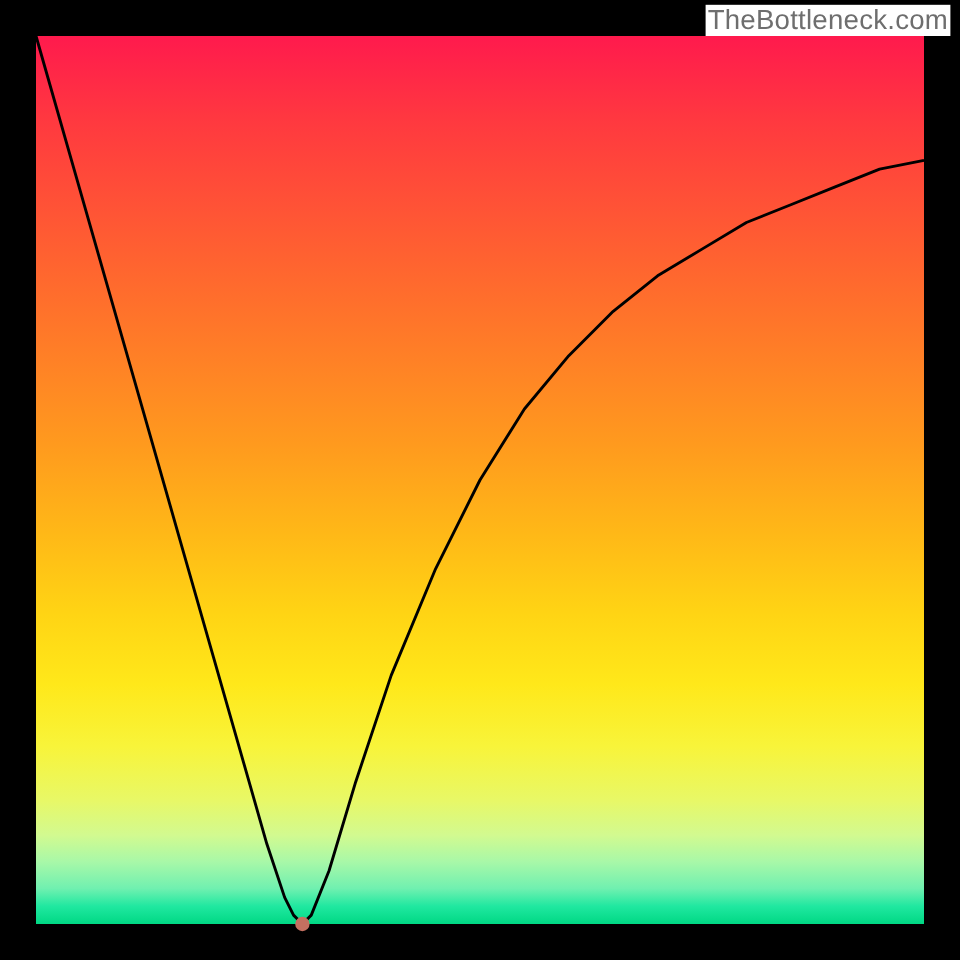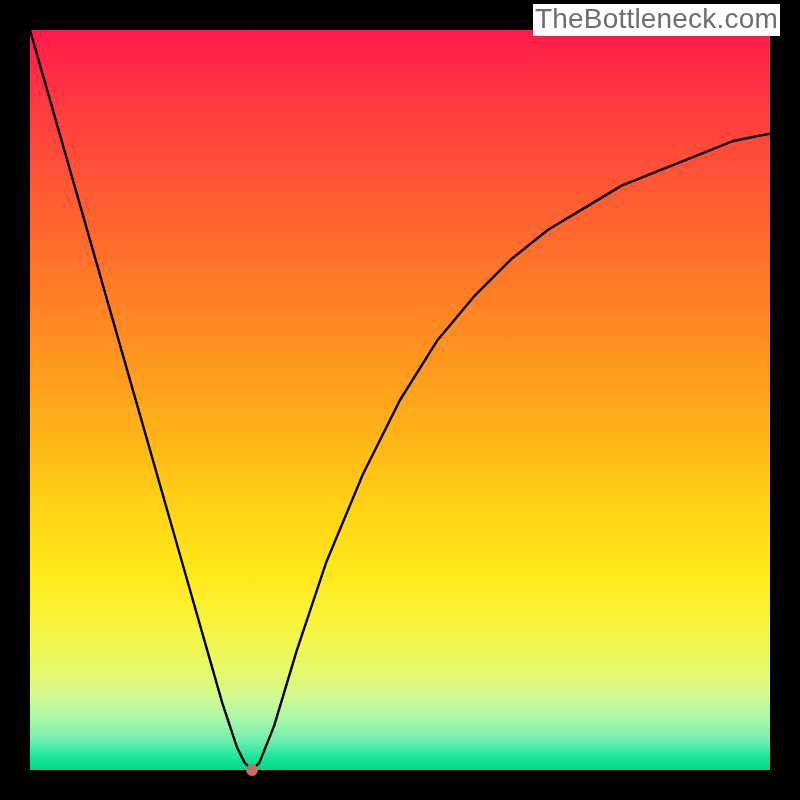--- a/index.html
+++ b/index.html
@@ -38,23 +38,23 @@
       #d2fa90 90%,
       #a8f8a8 93%,
       #70f0b0 96%,
       #20e8a0 98%,
       #00d884 100%
     );
   }
   .watermark {
     position: absolute;
     top: 4px;
-    right: 20px;
+    right: 8px;
     color: #6e6e6e;
-    font-size: 28px;
+    font-size: 23px;
     font-weight: 500;
     letter-spacing: 0.2px;
     background: #fff;
     padding: 0 2px 1px 2px;
     line-height: 1.1;
   }
   .curve-svg {
     position: absolute;
     left: 0;
     top: 0;

